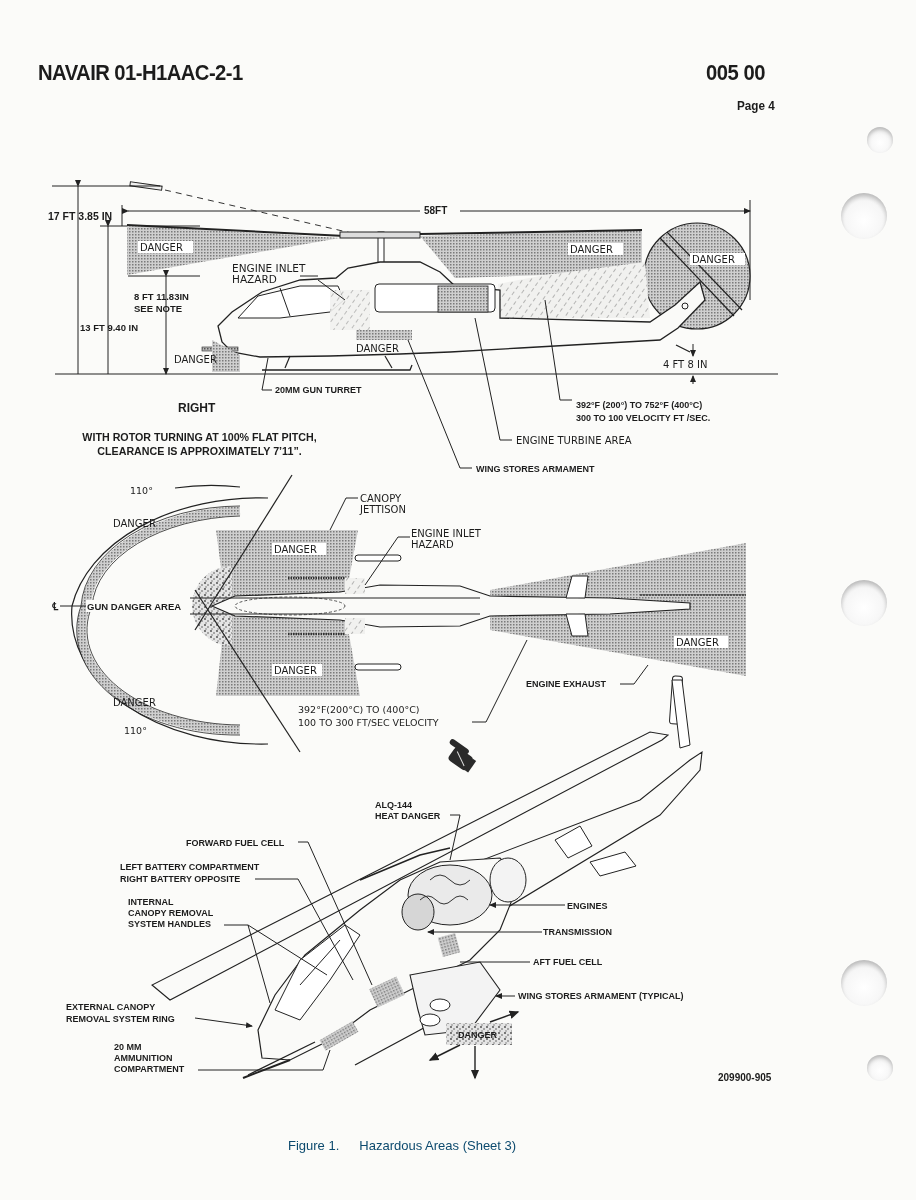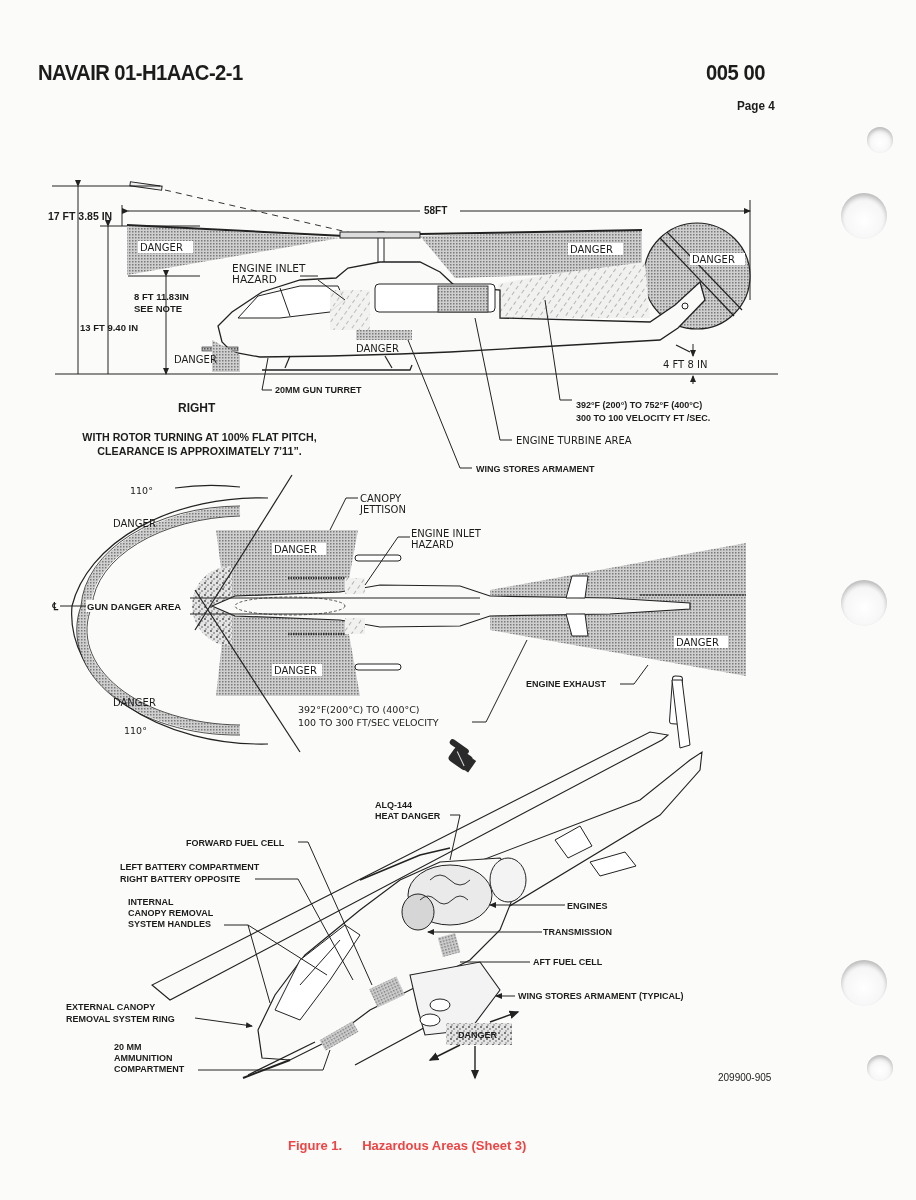--- a/index.html
+++ b/index.html
@@ -8,23 +8,23 @@
   .abs { position:absolute; }
   .hdr-left { left:38px; top:60px; font-size:22px; font-weight:bold; letter-spacing:-0.6px; transform:scaleX(0.92); transform-origin:left; }
   .hdr-right { left:706px; top:60px; font-size:22px; font-weight:bold; letter-spacing:-0.5px; transform:scaleX(0.92); transform-origin:left; }
   .page-no { left:737px; top:98px; font-size:13px; font-weight:bold; transform:scaleX(0.9); transform-origin:left; }
   .hole { position:absolute; border-radius:50%;
           background:radial-gradient(circle at 50% 60%, #ffffff 0%, #f6f6f6 55%, #d9d9d9 85%, #bdbdbd 100%);
           box-shadow: inset 0 3px 4px rgba(0,0,0,0.18); }
   svg { position:absolute; left:0; top:0; }
   .lbl { font-family:"Liberation Sans", sans-serif; font-weight:bold; fill:#1c1c1c; }
   .lblr { font-family:"DejaVu Sans", sans-serif; fill:#1c1c1c; }
-  .caption { left:288px; top:1138px; font-size:13px; font-weight:bold; color:#ef4444; }
+  .caption { left:288px; top:1138px; font-size:13px; font-weight:normal; color:#0c4a6e; }
   .caption span.g { display:inline-block; width:20px; }
-  .dwgno { left:718px; top:1072px; font-size:10px; font-weight:normal; }
+  .dwgno { left:718px; top:1072px; font-size:10px; font-weight:bold; }
   .note-title { left:178px; top:401px; font-size:12px; font-weight:bold; }
   .note-body { left:60px; top:430px; width:300px; text-align:center; font-size:11.5px; font-weight:bold; line-height:14px; transform:scaleX(0.93); transform-origin:left; }
 </style>
 </head>
 <body>
 
 <div class="abs hdr-left">NAVAIR 01-H1AAC-2-1</div>
 <div class="abs hdr-right">005 00</div>
 <div class="abs page-no">Page 4</div>
 

